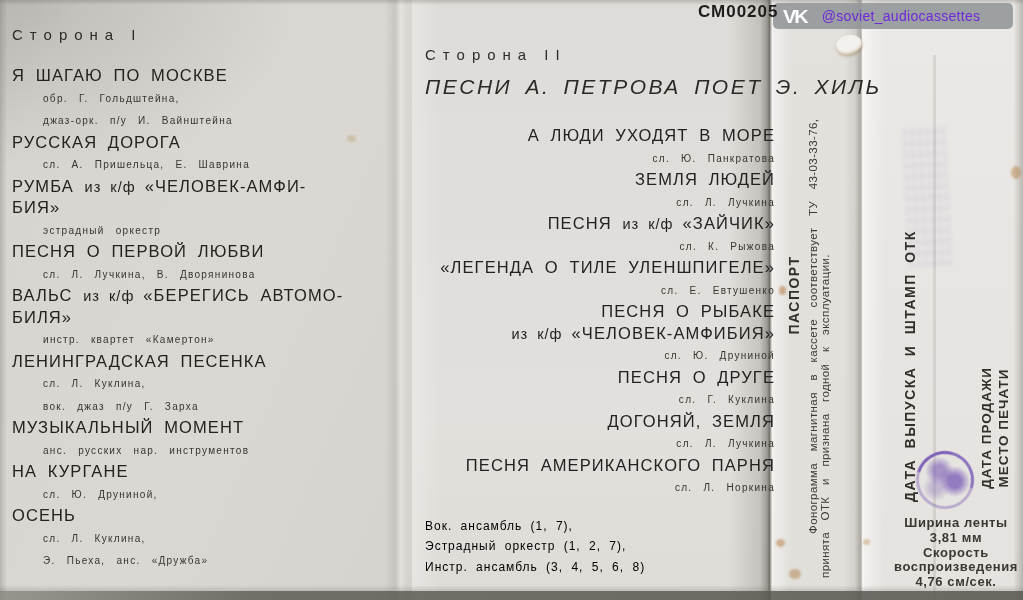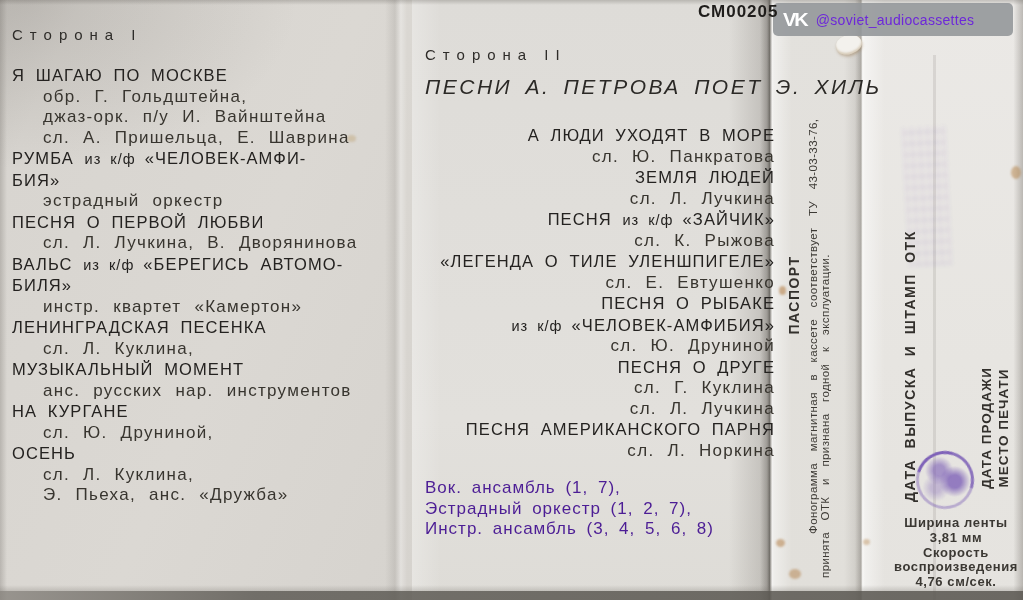--- a/index.html
+++ b/index.html
@@ -64,45 +64,45 @@
   .stamp::before{content:"";position:absolute;inset:-3px;border-radius:50%;border:3px solid rgba(0,0,0,0);
     border-top-color:rgba(112,80,178,.78);border-right-color:rgba(112,80,178,.60);transform:rotate(-18deg);}
   .stamp::after{content:"";position:absolute;inset:0;border-radius:50%;
     background:
       radial-gradient(circle at 42% 30%, rgba(112,80,178,.55) 0 12%, rgba(0,0,0,0) 30%),
       radial-gradient(circle at 68% 56%, rgba(112,80,178,.70) 0 14%, rgba(0,0,0,0) 34%),
       radial-gradient(circle at 30% 62%, rgba(112,80,178,.30) 0 10%, rgba(0,0,0,0) 28%);
     filter:blur(.6px);}
 
   
-  .watermark{position:absolute;left:773px;top:3px;width:240px;height:33px;border-radius:5px;
-    background:rgba(146,149,152,.88);display:flex;align-items:center;gap:9px;padding:0 10px;box-sizing:border-box;}
+  .watermark{position:absolute;left:773px;top:3px;width:240px;height:26px;border-radius:5px;
+    background:rgba(146,149,152,.88);display:flex;align-items:center;gap:15px;padding:0 10px;box-sizing:border-box;}
   .vk-logo{color:#fff;font-weight:800;font-size:20px;letter-spacing:-2px;transform:scaleY(.95);}
   .wm-handle{color:#6d28d9;font-size:14px;letter-spacing:.3px;white-space:nowrap;}
 
   
   .catalog{position:absolute;left:698px;top:2px;font-size:17px;font-weight:800;letter-spacing:1px;color:#1f1d1b;}
 
   
   .side{position:absolute;color:#2c2a27;}
   .side1{left:12px;top:26px;width:396px;}
   .side2{left:425px;top:46px;width:350px;}
   .side-header{font-size:15px;letter-spacing:7px;color:#2e2c29;white-space:nowrap;}
   .side-subheader{font-size:21px;letter-spacing:2.5px;word-spacing:5px;margin-top:12px;white-space:nowrap;color:#2b2926;font-style:italic;}
   .track-list{margin-top:22px;}
   .side2 .track-list{margin-top:26px;text-align:right;}
   .tl{line-height:20.5px;white-space:nowrap;}
   .tl.title{color:#242220;}
   .tl.credit{padding-left:31px;color:#38352f;}
   .side2 .tl.credit{padding-left:27px;}
   .tl .b{font-weight:400;font-size:16.5px;letter-spacing:1.1px;word-spacing:5px;}
   .tl .r{font-weight:400;font-size:14.5px;letter-spacing:1px;word-spacing:4px;}
-  .tl.credit .r{font-size:17px;letter-spacing:1.3px;word-spacing:7px;}
+  .tl.credit .r{font-size:10px;letter-spacing:1.3px;word-spacing:7px;}
   .side-footer{margin-top:17px;}
-  .side-footer .fl{line-height:20.5px;font-size:17px;letter-spacing:1px;word-spacing:4px;color:#4c1d95;white-space:nowrap;}
+  .side-footer .fl{line-height:20.5px;font-size:12px;letter-spacing:1px;word-spacing:4px;color:#000000;white-space:nowrap;}
 
   
   .vrot{position:absolute;transform:rotate(-90deg);}
   .passport-block{left:538px;top:258px;width:570px;height:74px;text-align:left;color:#3a3733;}
   .pp-title{font-size:14px;font-weight:700;letter-spacing:1.5px;text-align:center;margin-bottom:5px;color:#33302c;}
   .pp-line{font-size:11.5px;letter-spacing:.4px;word-spacing:8px;white-space:nowrap;color:#3d3a35;}
   .pp-line1{margin-left:46px;}
   .pp-line2{margin-left:2px;}
   .date-stamp-label{left:790px;top:370px;width:244px;height:20px;text-align:center;
     font-size:14px;font-weight:700;letter-spacing:1.5px;word-spacing:5px;color:#33302c;white-space:nowrap;}
@@ -145,31 +145,33 @@
 </div>
 
 <div class="catalog">СМ00205</div>
 
 <div class="side side1">
   <div class="side-header">Сторона I</div>
   <div class="track-list" id="side1-list">
       <div class="tl title"><span class="b">Я ШАГАЮ ПО МОСКВЕ</span></div>
       <div class="tl credit"><span class="r">обр. Г. Гольдштейна,</span></div>
       <div class="tl credit"><span class="r">джаз-орк. п/у И. Вайнштейна</span></div>
+      <div class="tl title"><span class="b">РУССКАЯ ДОРОГА</span></div>
       <div class="tl credit"><span class="r">сл. А. Пришельца, Е. Шаврина</span></div>
       <div class="tl title"><span class="b">РУМБА </span><span class="r">из к/ф </span><span class="b">«ЧЕЛОВЕК-АМФИ-</span></div>
       <div class="tl title"><span class="b">БИЯ»</span></div>
       <div class="tl credit"><span class="r">эстрадный оркестр</span></div>
       <div class="tl title"><span class="b">ПЕСНЯ О ПЕРВОЙ ЛЮБВИ</span></div>
       <div class="tl credit"><span class="r">сл. Л. Лучкина, В. Дворянинова</span></div>
       <div class="tl title"><span class="b">ВАЛЬС </span><span class="r">из к/ф </span><span class="b">«БЕРЕГИСЬ АВТОМО-</span></div>
       <div class="tl title"><span class="b">БИЛЯ»</span></div>
       <div class="tl credit"><span class="r">инстр. квартет «Камертон»</span></div>
       <div class="tl title"><span class="b">ЛЕНИНГРАДСКАЯ ПЕСЕНКА</span></div>
       <div class="tl credit"><span class="r">сл. Л. Куклина,</span></div>
+      <div class="tl credit"><span class="r">вок. джаз п/у Г. Зарха</span></div>
       <div class="tl title"><span class="b">МУЗЫКАЛЬНЫЙ МОМЕНТ</span></div>
       <div class="tl credit"><span class="r">анс. русских нар. инструментов</span></div>
       <div class="tl title"><span class="b">НА КУРГАНЕ</span></div>
       <div class="tl credit"><span class="r">сл. Ю. Друниной,</span></div>
       <div class="tl title"><span class="b">ОСЕНЬ</span></div>
       <div class="tl credit"><span class="r">сл. Л. Куклина,</span></div>
       <div class="tl credit"><span class="r">Э. Пьеха, анс. «Дружба»</span></div>
     </div>
 </div>
 
@@ -183,20 +185,21 @@
       <div class="tl credit"><span class="r">сл. Л. Лучкина</span></div>
       <div class="tl title"><span class="b">ПЕСНЯ </span><span class="r">из к/ф </span><span class="b">«ЗАЙЧИК»</span></div>
       <div class="tl credit"><span class="r">сл. К. Рыжова</span></div>
       <div class="tl title"><span class="b">«ЛЕГЕНДА О ТИЛЕ УЛЕНШПИГЕЛЕ»</span></div>
       <div class="tl credit"><span class="r">сл. Е. Евтушенко</span></div>
       <div class="tl title"><span class="b">ПЕСНЯ О РЫБАКЕ</span></div>
       <div class="tl title"><span class="r">из к/ф </span><span class="b">«ЧЕЛОВЕК-АМФИБИЯ»</span></div>
       <div class="tl credit"><span class="r">сл. Ю. Друниной</span></div>
       <div class="tl title"><span class="b">ПЕСНЯ О ДРУГЕ</span></div>
       <div class="tl credit"><span class="r">сл. Г. Куклина</span></div>
+      <div class="tl title"><span class="b">ДОГОНЯЙ, ЗЕМЛЯ</span></div>
       <div class="tl credit"><span class="r">сл. Л. Лучкина</span></div>
       <div class="tl title"><span class="b">ПЕСНЯ АМЕРИКАНСКОГО ПАРНЯ</span></div>
       <div class="tl credit"><span class="r">сл. Л. Норкина</span></div>
     </div>
   <div class="side-footer" id="side2-footer">
       <div class="fl">Вок. ансамбль (1, 7),</div>
       <div class="fl">Эстрадный оркестр (1, 2, 7),</div>
       <div class="fl">Инстр. ансамбль (3, 4, 5, 6, 8)</div>
     </div>
 </div>

